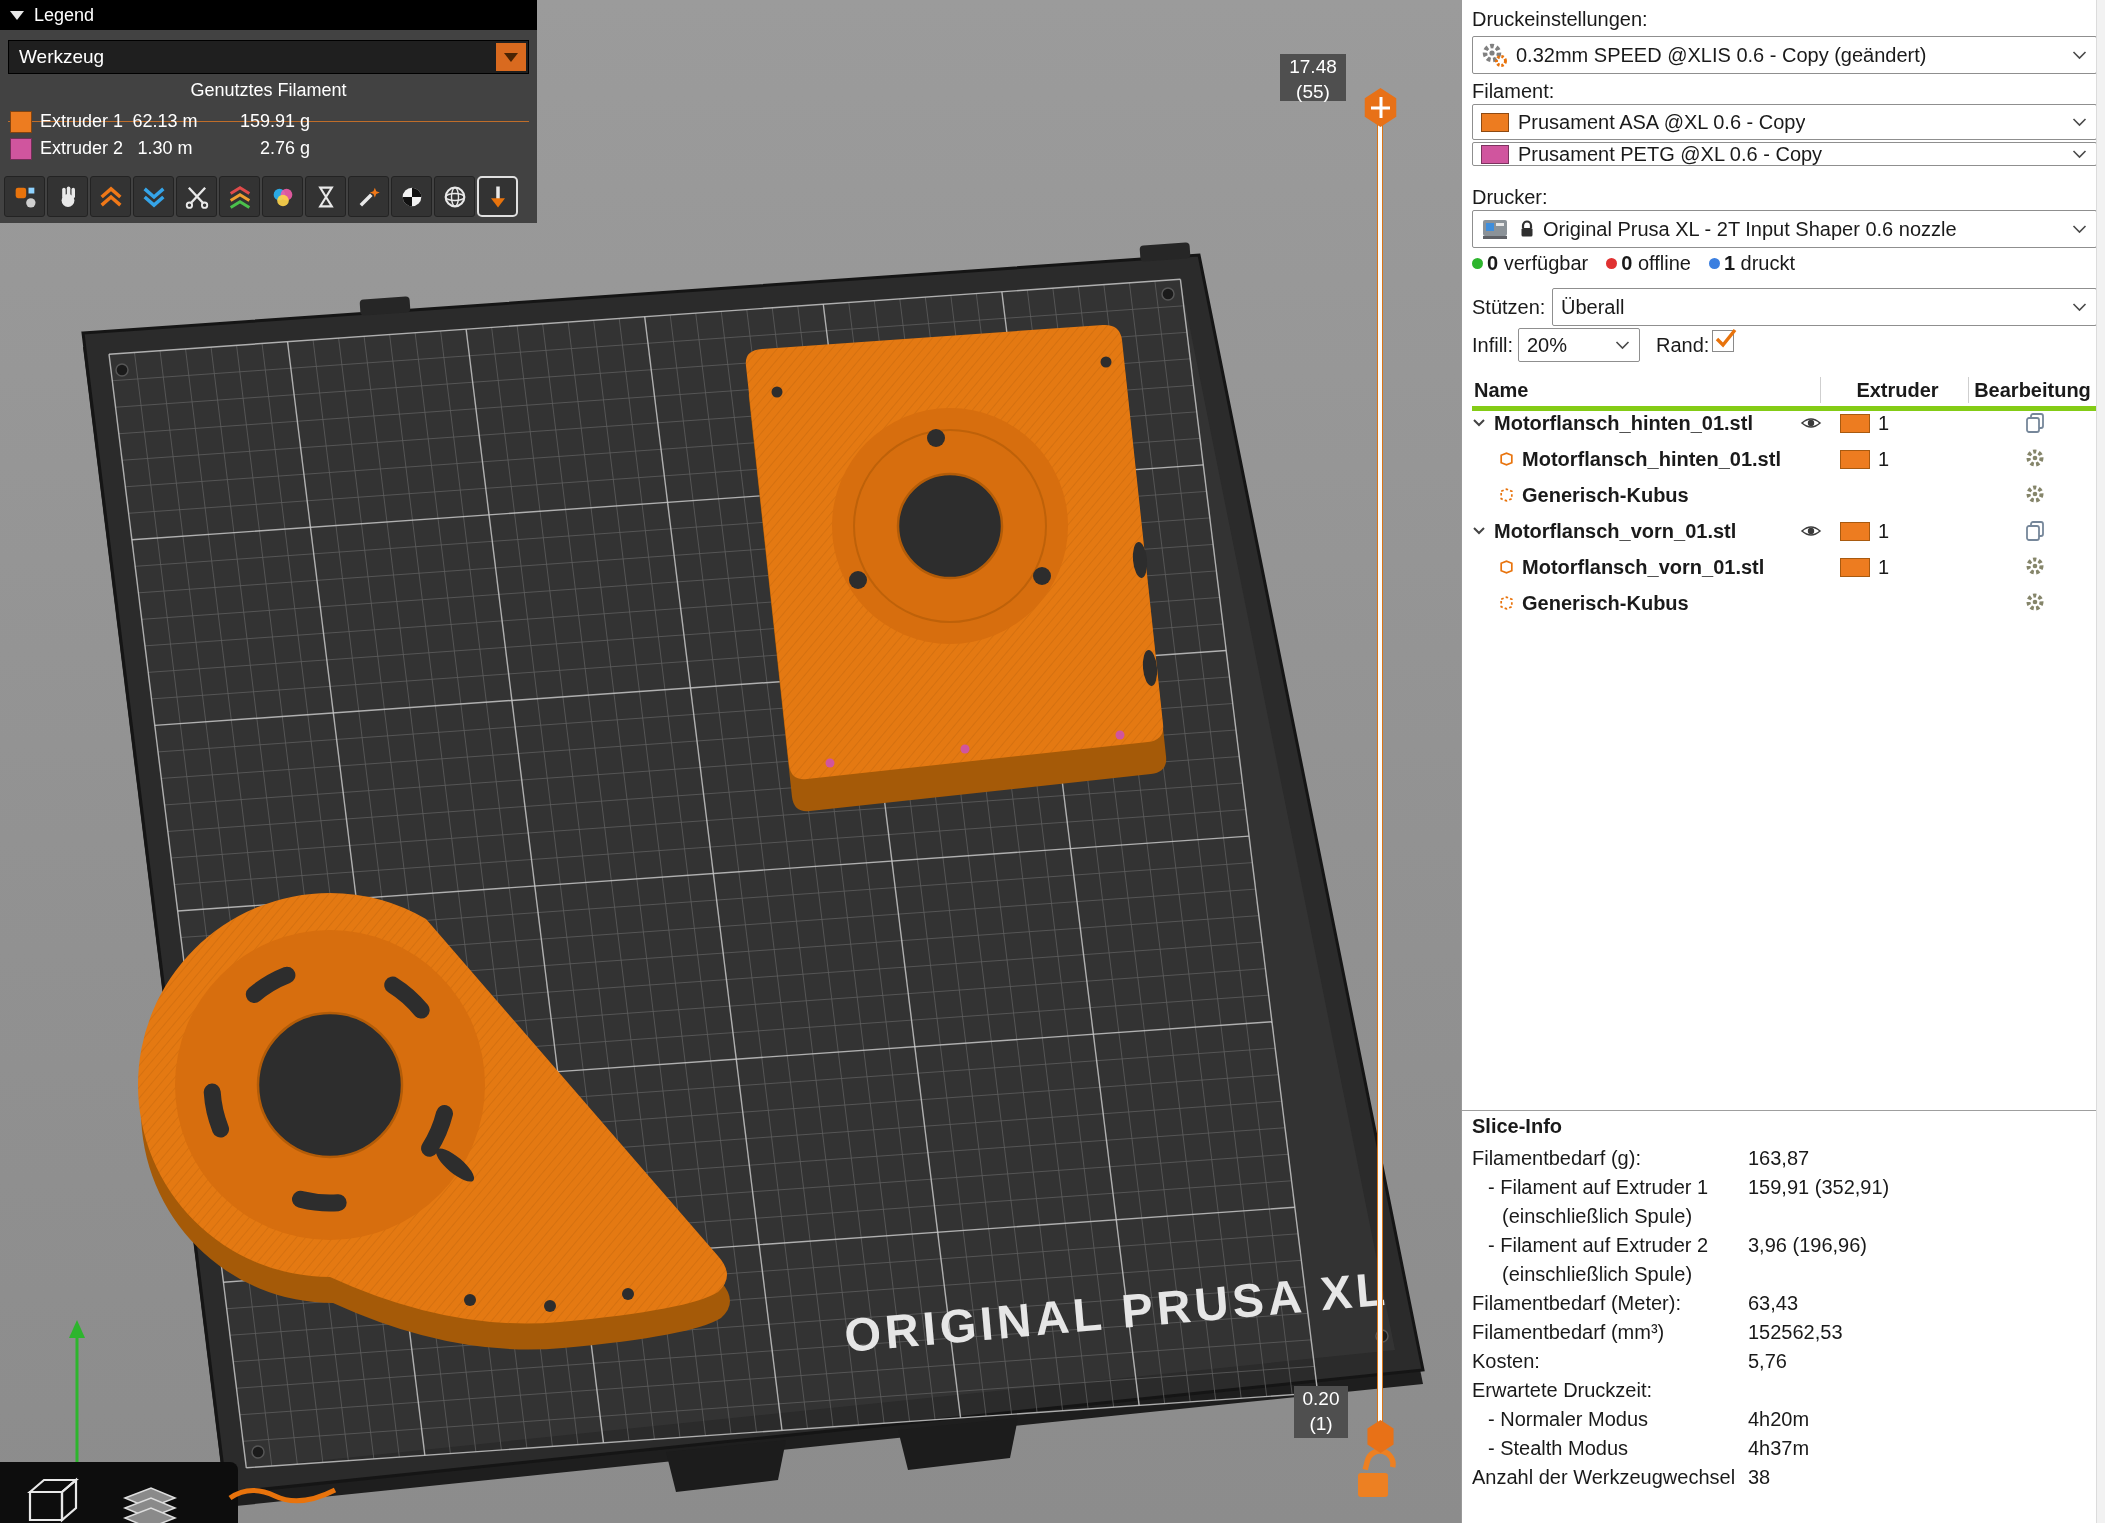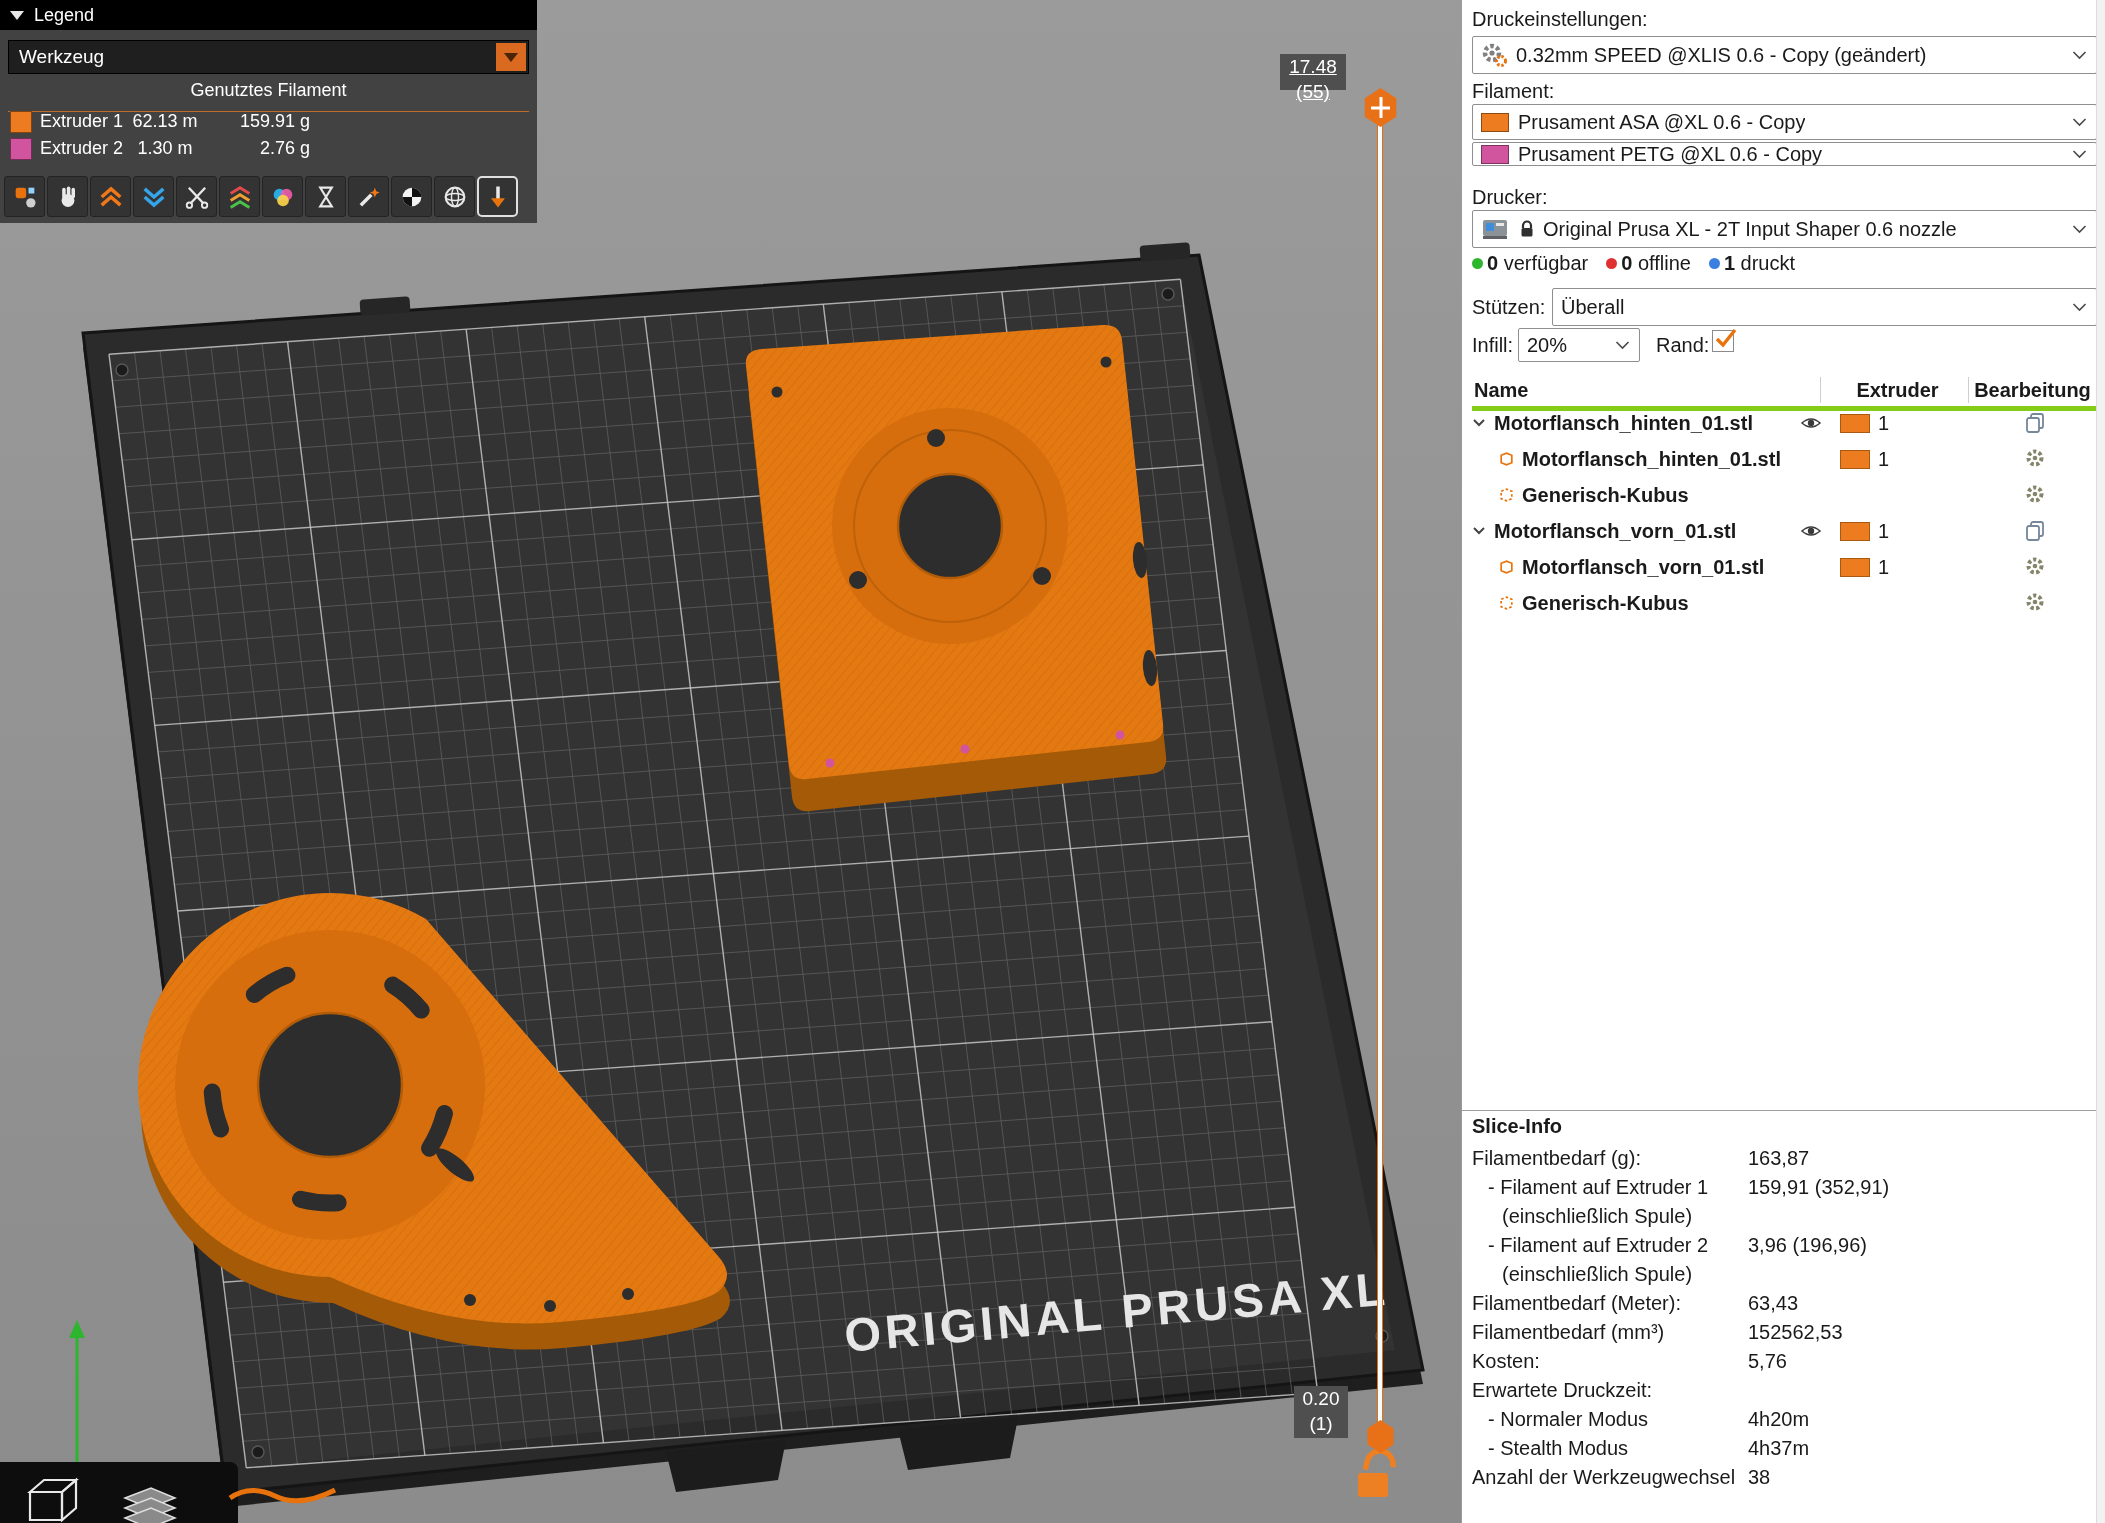--- a/index.html
+++ b/index.html
@@ -21,21 +21,21 @@
   .lhead .tri{width:0;height:0;border-left:7px solid transparent;border-right:7px solid transparent;
               border-top:9px solid #e8e8e8;}
   .ldrop{position:absolute;left:8px;top:40px;width:521px;height:34px;background:#1f1f1f;
          border:1px solid #000;box-sizing:border-box;display:flex;align-items:center;
          padding-left:10px;font-size:19px;}
   .ldrop .dbtn{position:absolute;right:2px;top:2px;width:30px;height:28px;background:#D96A1F;
                display:flex;align-items:center;justify-content:center;}
   .dbtn .tri{width:0;height:0;border-left:7px solid transparent;border-right:7px solid transparent;
              border-top:9px solid #4a2404;}
   .lfhead{position:absolute;left:8px;top:80px;width:521px;text-align:center;font-size:18px;
-          padding-bottom:10px;border-bottom:1px solid #bf6d2a;}
+          padding-bottom:20px;border-bottom:1px solid #bf6d2a;}
   .lrow{position:absolute;left:0;width:537px;height:24px;font-size:18px;}
   .lrow .sw{position:absolute;left:10px;top:1px;width:20px;height:20px;border:1px solid rgba(0,0,0,.45);}
   .lrow .lab{position:absolute;left:40px;top:1px;}
   .lrow .len{position:absolute;left:128px;top:1px;width:74px;text-align:center;}
   .lrow .wgt{position:absolute;left:224px;top:1px;width:86px;text-align:right;}
   .ltools{position:absolute;left:4px;top:176px;display:flex;gap:2px;}
   .tl{width:41px;height:41px;background:#333;border:1px solid #232323;border-radius:3px;
       display:flex;align-items:center;justify-content:center;box-sizing:border-box;}
   .tl.sel{border:2px solid #e0e0e0;border-radius:5px;}
 
@@ -45,21 +45,21 @@
   .hex{position:absolute;background:#E87117;
        clip-path:polygon(50% 0,95% 26%,95% 74%,50% 100%,5% 74%,5% 26%);}
   .hexTop{left:1363px;top:88px;width:35px;height:39px;}
   .hexTop::before{content:"";position:absolute;left:50%;top:9px;bottom:9px;width:3px;
                   background:#fff;transform:translateX(-50%);}
   .hexTop::after{content:"";position:absolute;top:50%;left:8px;right:8px;height:3px;
                  background:#fff;transform:translateY(-50%);}
   .hexBottom{left:1366px;top:1420px;width:29px;height:33px;}
   .stip{position:absolute;background:#4f4f4f;color:#fff;font-size:19px;line-height:25px;
         text-align:center;}
-  .tipTop{left:1280px;top:54px;width:66px;height:36px;text-decoration:underline;}
+  .tipTop{left:1280px;top:54px;width:66px;height:47px;}
   .tipBottom{left:1294px;top:1386px;width:54px;height:52px;}
 
   
   .panel{position:absolute;left:1461px;top:0;width:644px;height:1523px;background:#fff;
          border-left:1px solid #9a9a9a;font-size:20px;box-sizing:border-box;}
   .plabel{position:absolute;left:10px;white-space:nowrap;}
   .combo{position:absolute;left:10px;width:625px;height:37px;border:1px solid #8f8f8f;
          border-radius:2px;background:#fff;display:flex;align-items:center;gap:9px;
          padding:0 34px 0 8px;box-sizing:border-box;}
   .combo .ctext{white-space:nowrap;overflow:hidden;}

